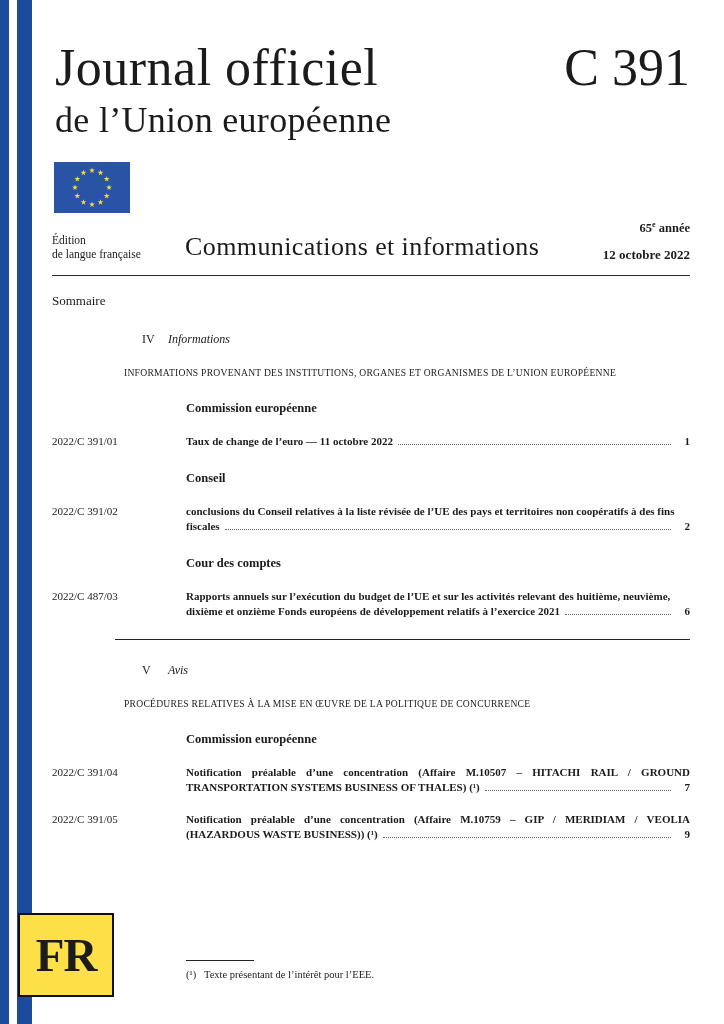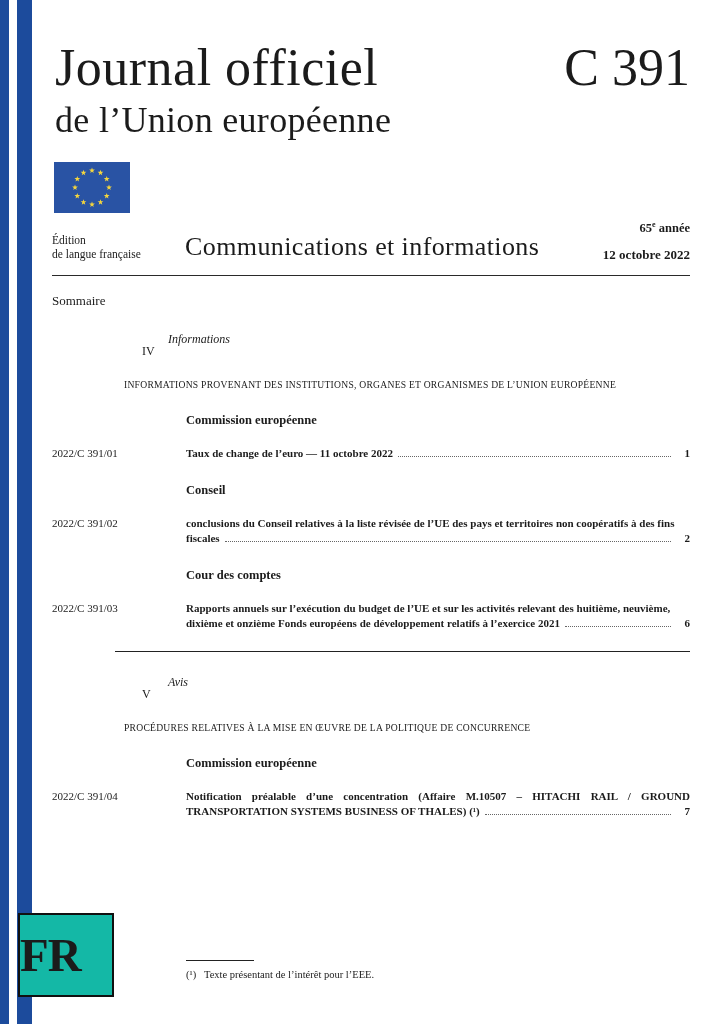--- a/index.html
+++ b/index.html
@@ -22,37 +22,37 @@
   .info-band{display:flex;align-items:flex-end;margin-top:8px;}
   .edition{width:133px;font-size:11.5px;line-height:14px;}
   .kicker{flex:1;font-size:26px;line-height:1;letter-spacing:0.4px;padding-bottom:1px;}
   .right-meta{text-align:right;font-weight:bold;font-size:13px;line-height:1;white-space:nowrap;}
   .right-meta .year{display:block;margin-bottom:13px;font-size:12.5px;}
   .right-meta sup{font-size:8px;}
   .head-rule{border:0;border-top:1.2px solid #2a2a2a;margin:14px 0 0 0;}
   
   .sommaire{font-size:13px;margin-top:17px;}
   .roman-row{display:flex;margin:23px 0 0 90px;font-size:12px;}
-  .roman{width:26px;margin-top:12px;}
+  .roman{width:26px;}
   .roman-label{font-style:italic;text-align:center;}
   .caps{margin:20px 0 0 72px;font-size:9.6px;letter-spacing:0.25px;}
   .org{margin:23px 0 0 134px;font-size:12.5px;font-weight:bold;}
   .toc-row{display:flex;margin-top:18px;font-size:11px;line-height:14.5px;}
   .ref{width:134px;white-space:nowrap;}
   .desc{flex:1;min-width:0;font-weight:bold;}
   .line1{white-space:nowrap;}
   .line1.just{white-space:normal;text-align:justify;text-align-last:justify;}
   .lastline{display:flex;align-items:baseline;}
   .lastline .txt{white-space:nowrap;}
   .leader{flex:1;border-bottom:1.4px dotted #666;margin:0 3px 3px 5px;min-width:12px;}
   .pageno{width:16px;text-align:right;white-space:nowrap;}
   .mid-rule{border:0;border-top:1.6px solid #222;margin:21px 0 0 63px;}
   
-  .fr-box{position:absolute;left:18px;top:913px;width:92px;height:80px;background:#14b8a6;
-    border:2px solid #101010;display:flex;align-items:center;}
+  .fr-box{position:absolute;left:18px;top:913px;width:92px;height:80px;background:#fde047;
+    border:2px solid #101010;display:flex;align-items:center;justify-content:center;}
   .fr-box span{font-size:47px;font-weight:bold;letter-spacing:-1px;}
   .footnote{position:absolute;left:186px;top:960px;width:430px;}
   .fn-rule{border:0;border-top:1.2px solid #222;width:68px;margin:0 0 7px 0;}
   .fn-line{display:flex;font-size:10.5px;line-height:13px;}
   .fn-marker{width:18px;}
 </style>
 </head>
 <body>
 
 <div class="vbar thin" style="background-color: rgb(28, 75, 156);"></div>
@@ -133,21 +133,21 @@
         <span class="txt">fiscales</span>
         <span class="leader"></span>
         <span class="pageno">2</span>
       </div>
     </div>
   </div>
 
   <div class="org">Cour des comptes</div>
 
   <div class="toc-row">
-    <div class="ref">2022/C 391/03</div>
+    <div class="ref">2022/C 487/03</div>
     <div class="desc">
       <div class="line1">Rapports annuels sur l’exécution du budget de l’UE et sur les activités relevant des huitième, neuvième,</div>
       <div class="lastline">
         <span class="txt">dixième et onzième Fonds européens de développement relatifs à l’exercice 2021</span>
         <span class="leader"></span>
         <span class="pageno">6</span>
       </div>
     </div>
   </div>
 
@@ -167,20 +167,31 @@
     <div class="desc">
       <div class="line1 just">Notification préalable d’une concentration (Affaire M.10507 – HITACHI RAIL / GROUND</div>
       <div class="lastline">
         <span class="txt">TRANSPORTATION SYSTEMS BUSINESS OF THALES) (¹)</span>
         <span class="leader"></span>
         <span class="pageno">7</span>
       </div>
     </div>
   </div>
 
+  <div class="toc-row">
+    <div class="ref">2022/C 391/05</div>
+    <div class="desc">
+      <div class="line1 just">Notification préalable d’une concentration (Affaire M.10759 – GIP / MERIDIAM / VEOLIA</div>
+      <div class="lastline">
+        <span class="txt">(HAZARDOUS WASTE BUSINESS)) (¹)</span>
+        <span class="leader"></span>
+        <span class="pageno">9</span>
+      </div>
+    </div>
+  </div>
 
 </div>
 
 <div class="fr-box">
   <span>FR</span>
 </div>
 
 <div class="footnote">
   <hr class="fn-rule">
   <div class="fn-line">

